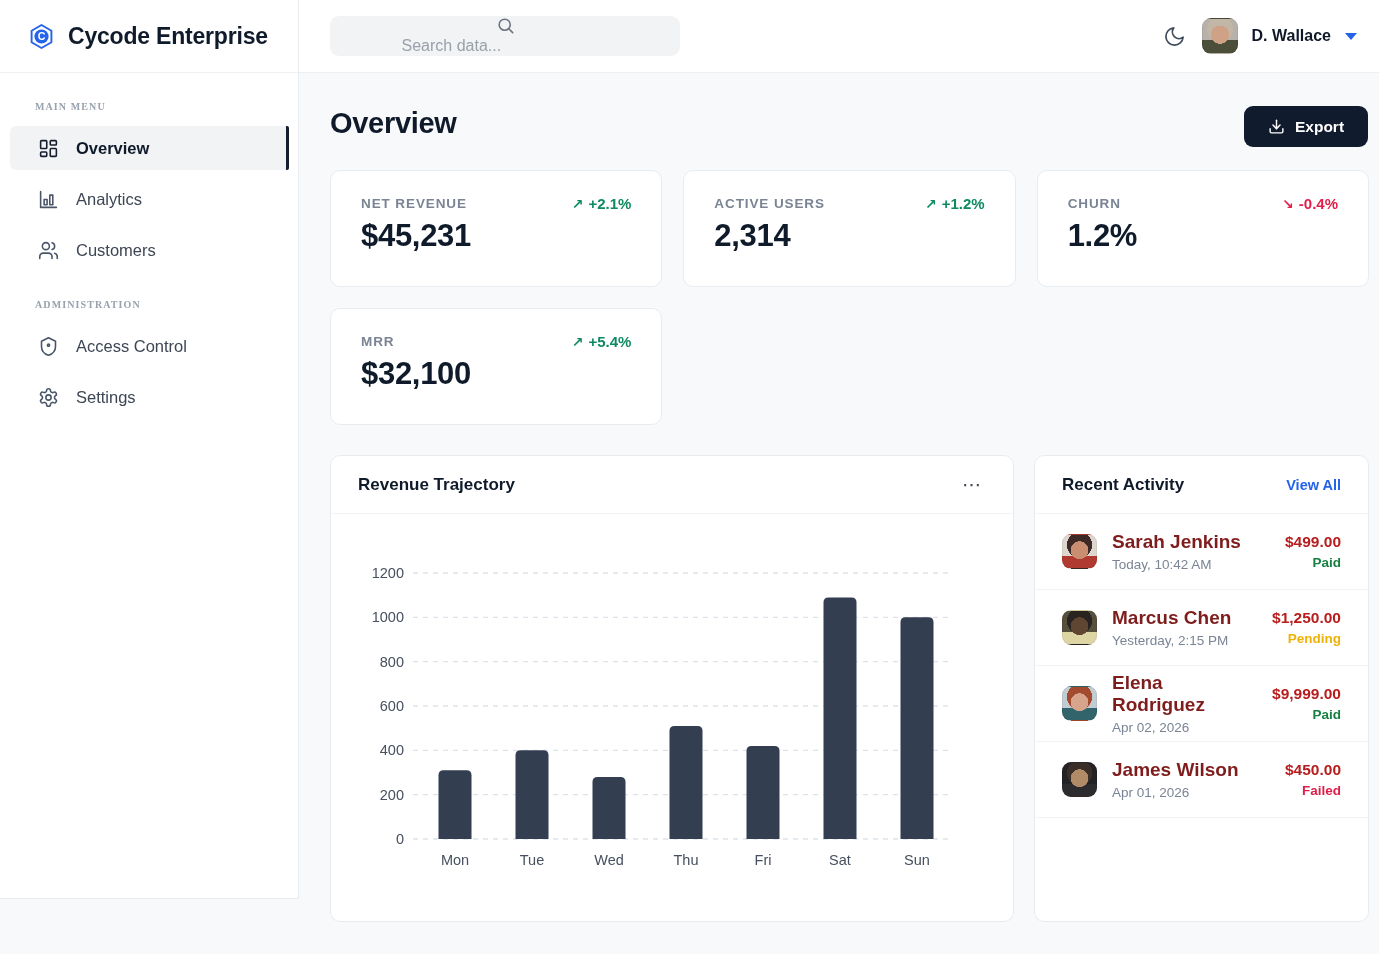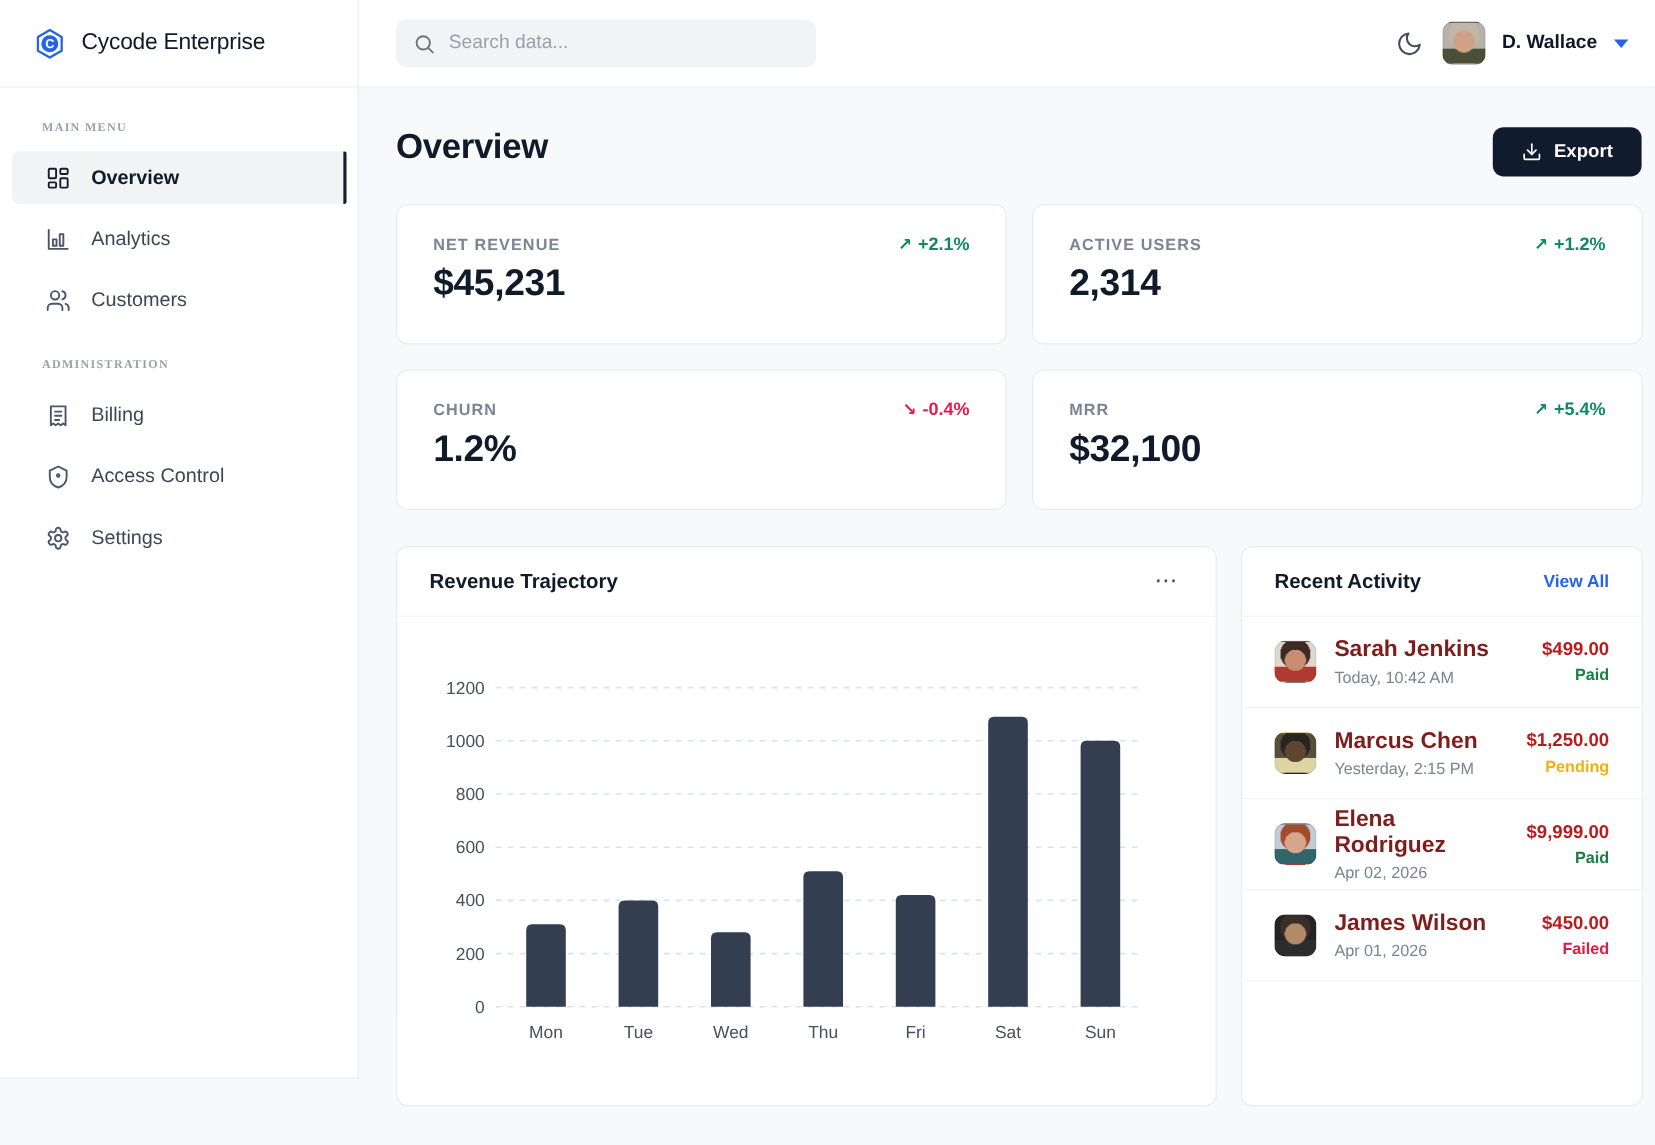--- a/index.html
+++ b/index.html
@@ -14,24 +14,24 @@
   .header {
     position:absolute; top:0; left:0; width:1379px; height:73px;
     background:#fff; border-bottom:1px solid #edeff2;
     display:flex; align-items:center; z-index:3;
   }
   .brand {
     width:299px; height:73px; flex:none;
     display:flex; align-items:center; gap:13px; padding-left:28px;
     border-right:1px solid #e9ecef;
   }
-  .brand-name { font-size:19px; font-weight:400; color:#0f1a2a; letter-spacing:-0.2px; }
+  .brand-name { font-size:23px; font-weight:700; color:#0f1a2a; letter-spacing:-0.2px; }
   .search {
     margin-left:31px; width:350px; height:40px; background:#f1f3f5;
-    border-radius:9px; display:flex; align-items:center; gap:11px; padding:0 14px;
+    border-radius:9px; display:flex; align-items:center; padding:0 14px;flex-direction:column;
   }
   .search svg { flex:none; }
   .search input {
     flex:1; border:none; background:transparent; outline:none;
     font-size:16px; color:#374151; font-family:inherit;
   }
   .search input::placeholder { color:#9aa1ab; }
   .header-right { margin-left:auto; display:flex; align-items:center; gap:12px; padding-right:22px; }
   .icon-btn { background:none; border:none; cursor:pointer; display:flex; align-items:center; color:#414b5a; padding:4px; }
   .user { display:flex; align-items:center; gap:14px; cursor:pointer; }
@@ -70,21 +70,21 @@
   }
   .export-btn {
     position:absolute; left:1244px; top:106px; width:124px; height:41px;
     background:#101b2d; color:#fff; border:none; border-radius:9px;
     font-size:15.5px; font-weight:600; font-family:inherit; cursor:pointer;
     display:flex; align-items:center; justify-content:center; gap:10px;
   }
 
   .stats-grid {
     position:absolute; left:330px; top:170px; width:1039px;
-    display:grid; grid-template-columns:1fr 1fr; gap:21px;
+    display:grid; grid-template-columns:1fr 1fr 1fr; gap:21px;
   }
   .stat-card {
     height:117px; background:#fff; border:1px solid #e9ecef; border-radius:10px;
     padding:24px 30px 0 30px;
   }
   .stat-top { display:flex; justify-content:space-between; align-items:center; }
   .stat-label { font-size:13.5px; font-weight:700; letter-spacing:0.9px; color:#7a8494; }
   .stat-trend { font-size:15px; font-weight:700; display:flex; align-items:center; gap:5px; }
   .stat-trend.up   { color:#0e8a63; }
   .stat-trend.down { color:#e11d48; }
@@ -206,31 +206,20 @@
               </svg>
             </span>
     <span class="nav-label">Customers</span>
   </div>
 </div>
   </div>
 
   <div class="nav-section">
     <div class="nav-section-title">ADMINISTRATION</div>
     <div class="nav-items">
-  <div class="nav-item">
-    <span class="nav-icon">
-              <svg width="21" height="21" viewBox="0 0 24 24" fill="none" stroke="currentColor" stroke-width="1.8" stroke-linecap="round" stroke-linejoin="round">
-                <path d="M5 3h14v18l-2.3-1.6-2.35 1.6-2.35-1.6L9.65 21 7.3 19.4 5 21V3z"></path>
-                <path d="M9 8h6"></path>
-                <path d="M9 12h6"></path>
-                <path d="M9 16h4"></path>
-              </svg>
-            </span>
-    <span class="nav-label">Billing</span>
-  </div>
 
   <div class="nav-item">
     <span class="nav-icon">
               <svg width="21" height="21" viewBox="0 0 24 24" fill="none" stroke="currentColor" stroke-width="1.8" stroke-linecap="round" stroke-linejoin="round">
                 <path d="M12 2l8 4v6c0 5-3.4 8.6-8 10-4.6-1.4-8-5-8-10V6l8-4z"></path>
                 <circle cx="12" cy="10.5" r="1.2"></circle>
               </svg>
             </span>
     <span class="nav-label">Access Control</span>
   </div>

